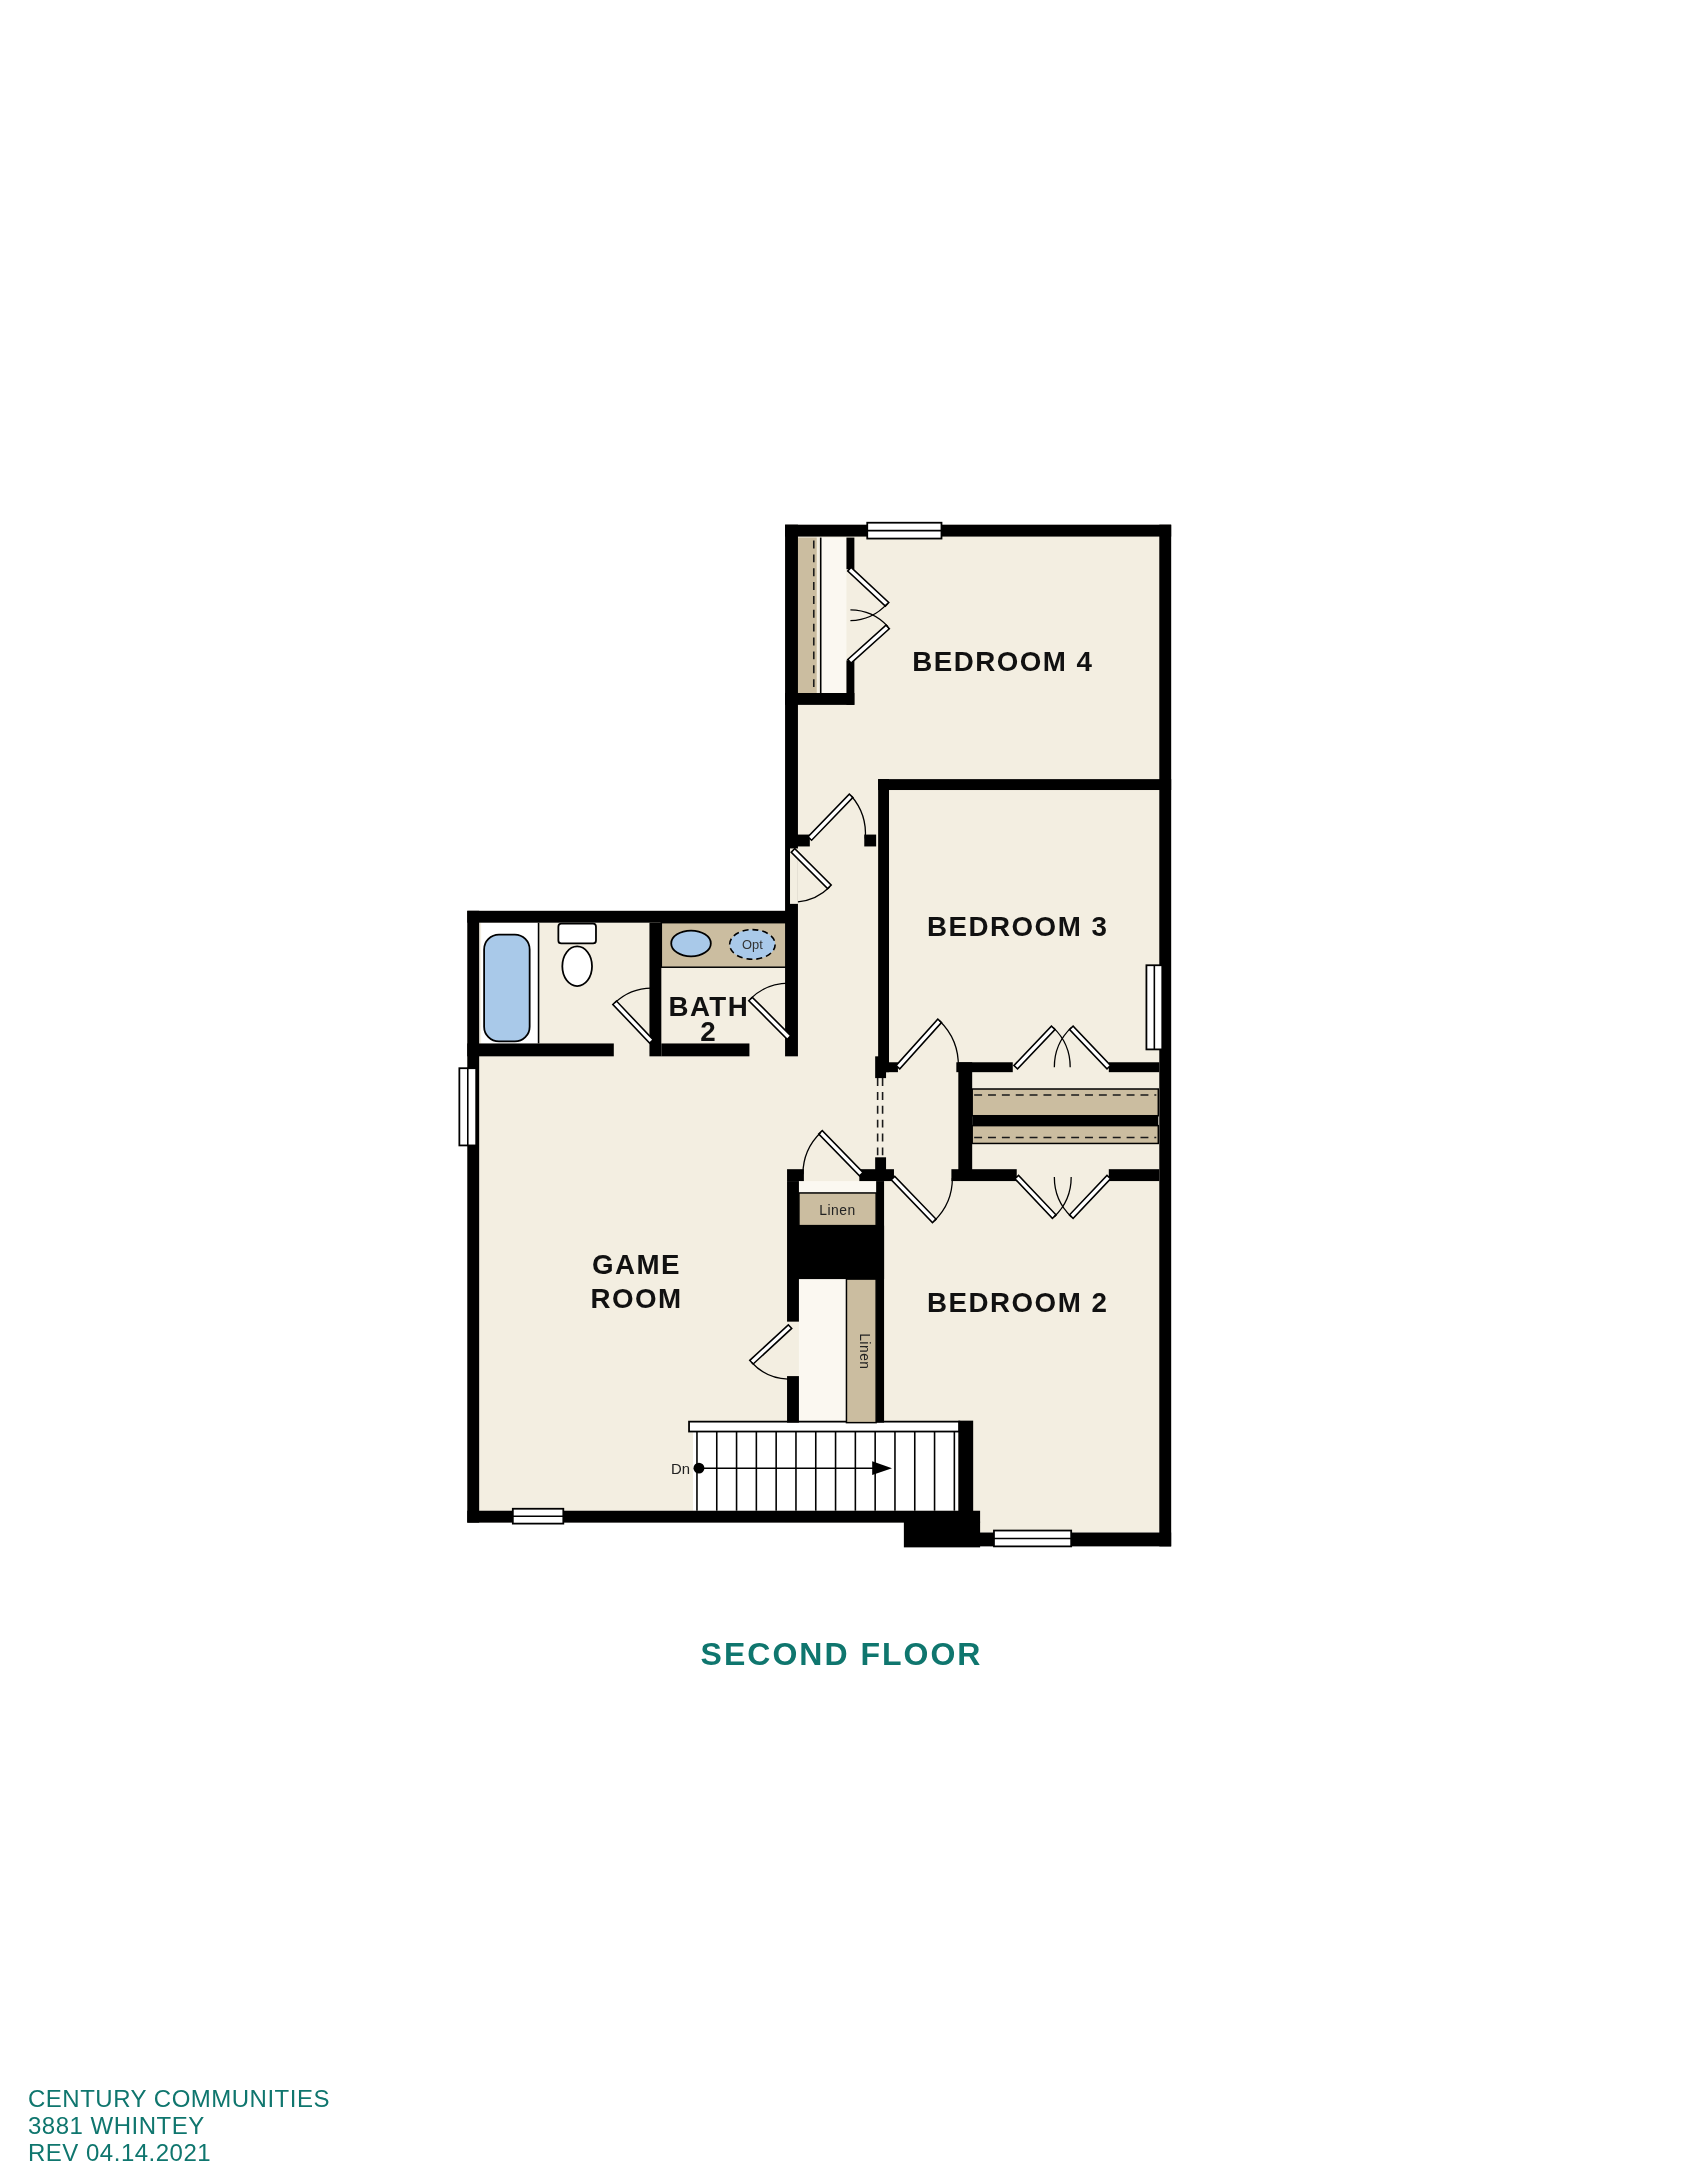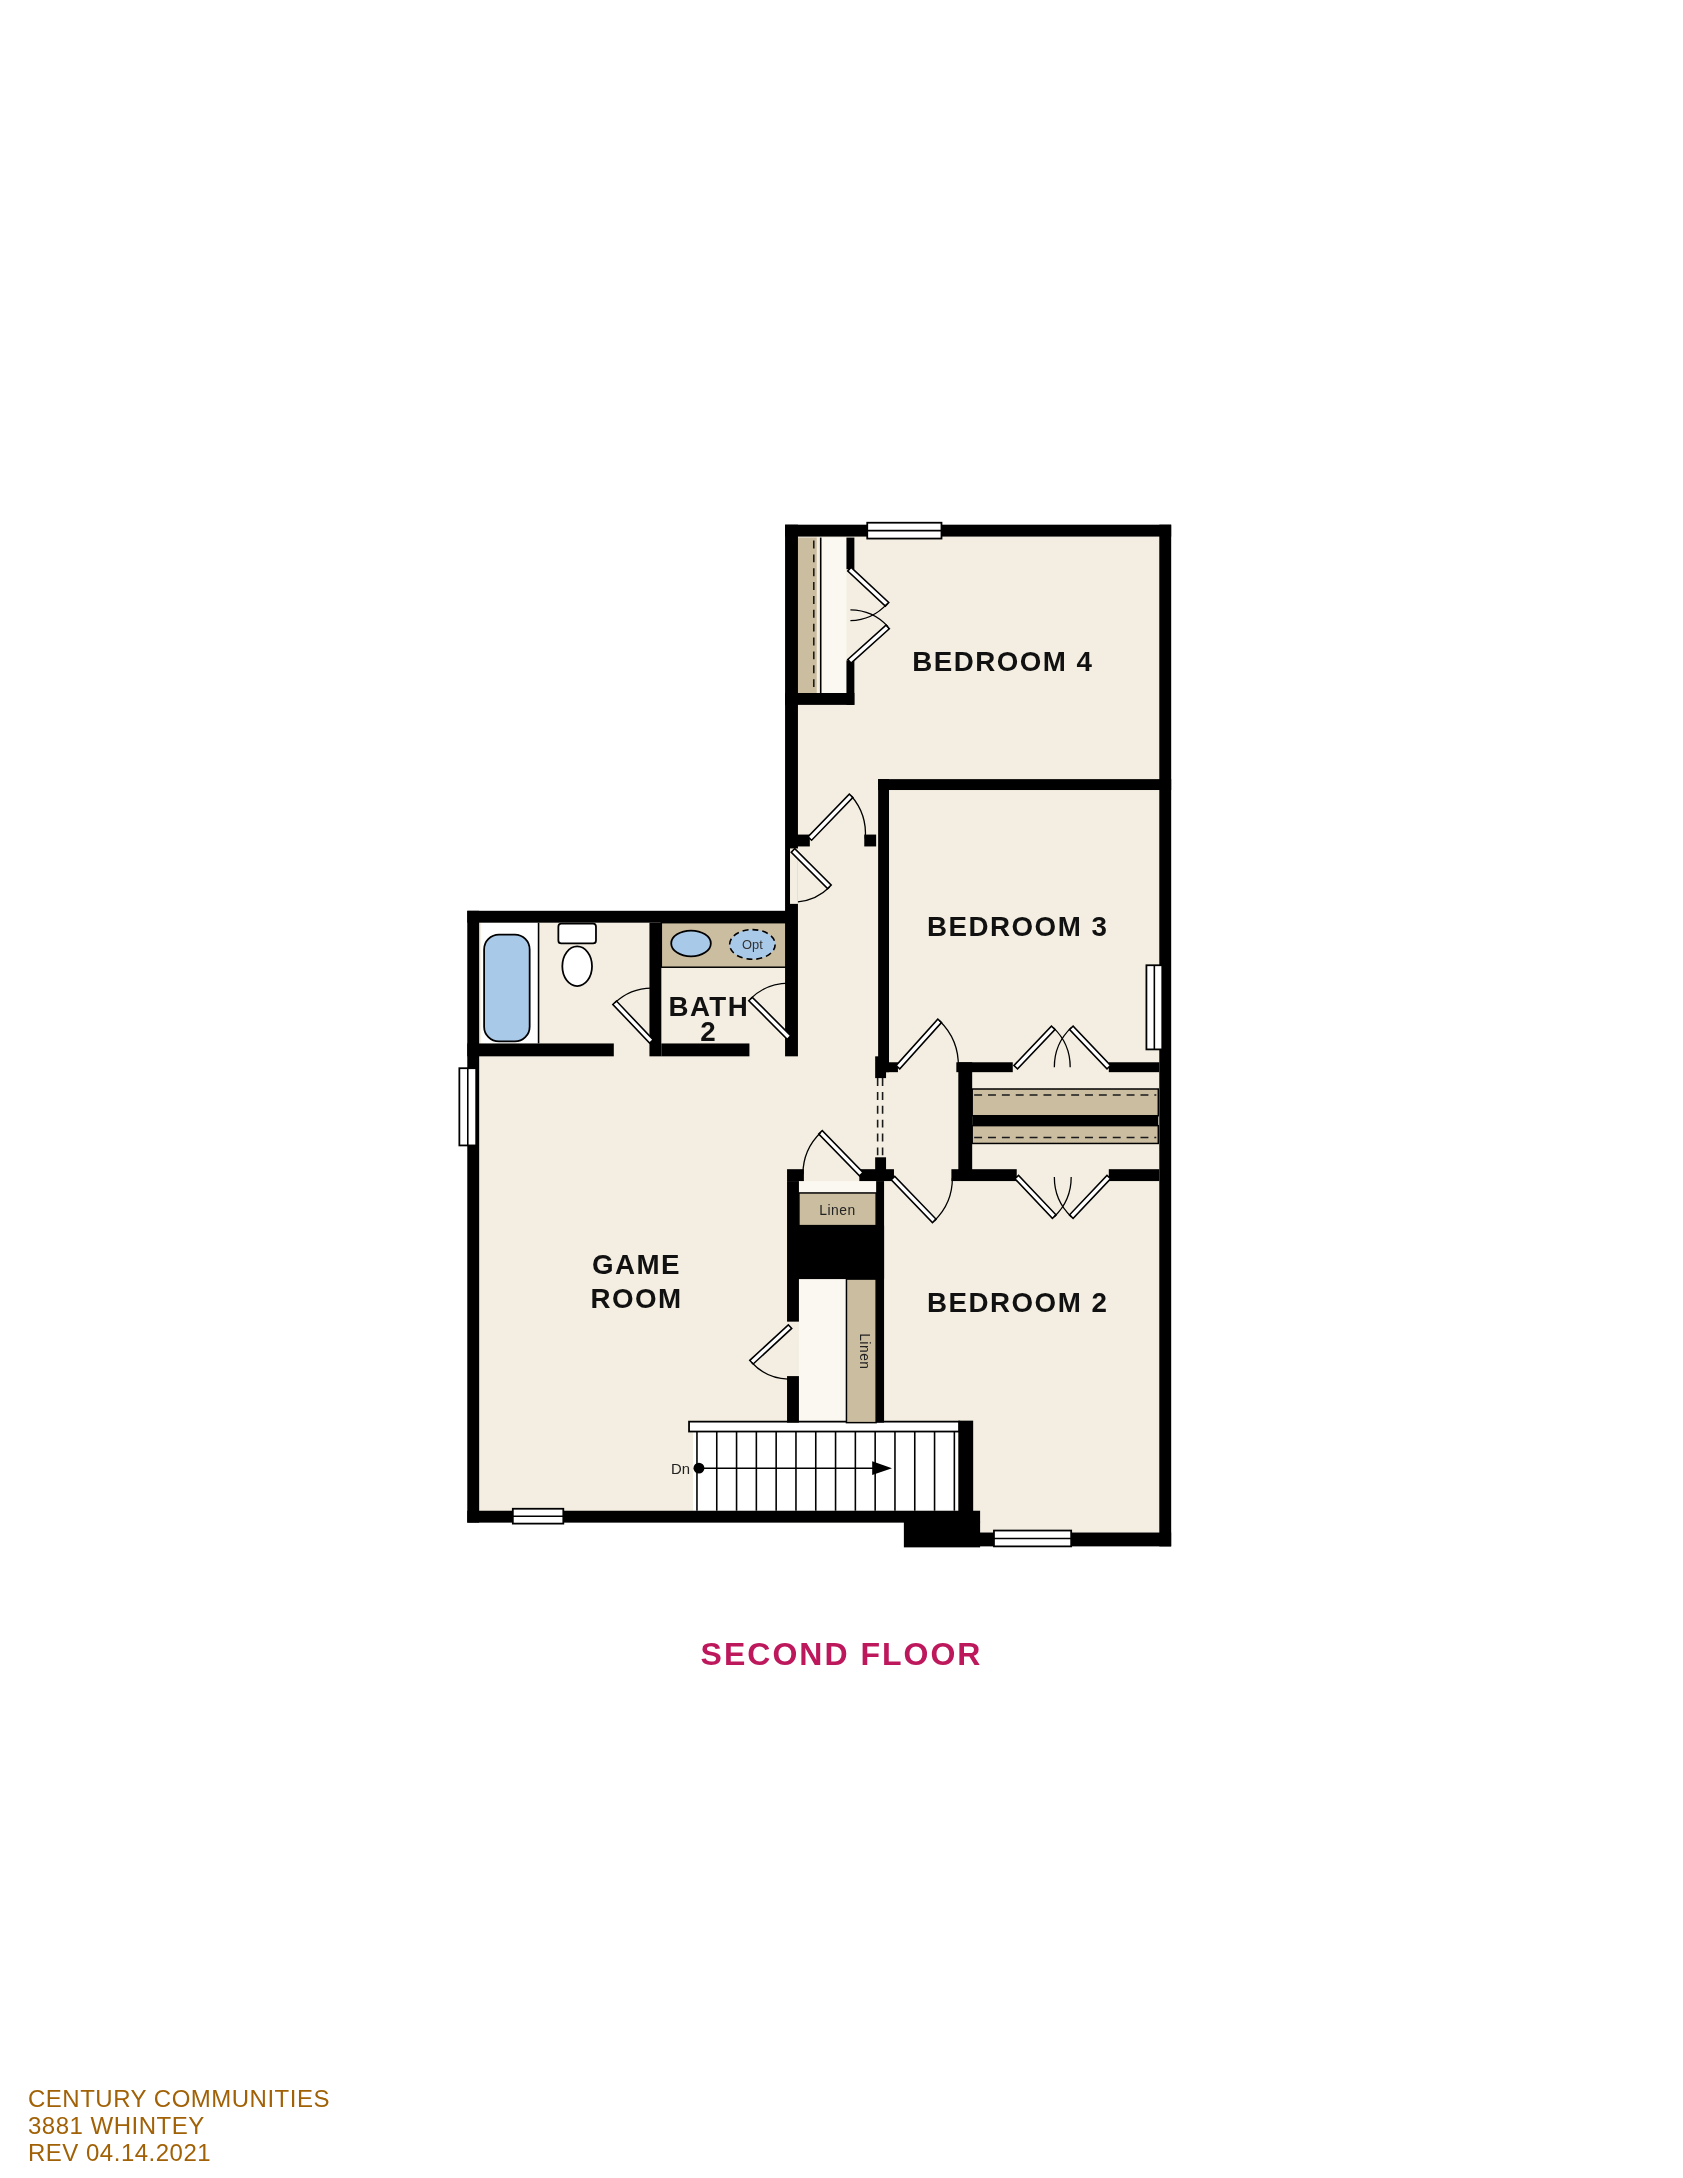--- a/index.html
+++ b/index.html
@@ -17,22 +17,22 @@
   .tan{fill:#cbbda0;}
   .tan-stroked{fill:#cbbda0;stroke:#000000;stroke-width:1.5;}
   .blue{fill:#a9c9e9;}
   .hair{stroke:#000000;stroke-width:1.6;fill:none;}
   .dash{stroke:#1a1a1a;stroke-width:1.6;fill:none;stroke-dasharray:8 6;}
   .leaf{fill:#ffffff;stroke:#000000;stroke-width:1.6;}
   .arc{stroke:#000000;stroke-width:1.3;fill:none;}
   .winbox{fill:#ffffff;stroke:#000000;stroke-width:1.8;}
   .fixture{fill:#ffffff;stroke:#000000;stroke-width:1.8;}
   #sheet-title{position:absolute;left:0;top:1636px;width:1683px;text-align:center;
-    font-size:32px;font-weight:bold;color:#be185d;letter-spacing:2px;}
-  #footer-block{position:absolute;left:28px;top:2085px;color:#a16207;font-size:24px;
+    font-size:32px;font-weight:bold;color:#0f766e;letter-spacing:2px;}
+  #footer-block{position:absolute;left:28px;top:2085px;color:#0f766e;font-size:24px;
     line-height:27px;letter-spacing:0.5px;}
 </style>
 </head>
 <body>
 
 <div id="plan-wrap">
 <svg width="1683" height="2178" viewBox="0 0 1700 2200" xmlns="http://www.w3.org/2000/svg">
 
   <g>
     <rect class="floor" x="793" y="530" width="390" height="1018"></rect>

